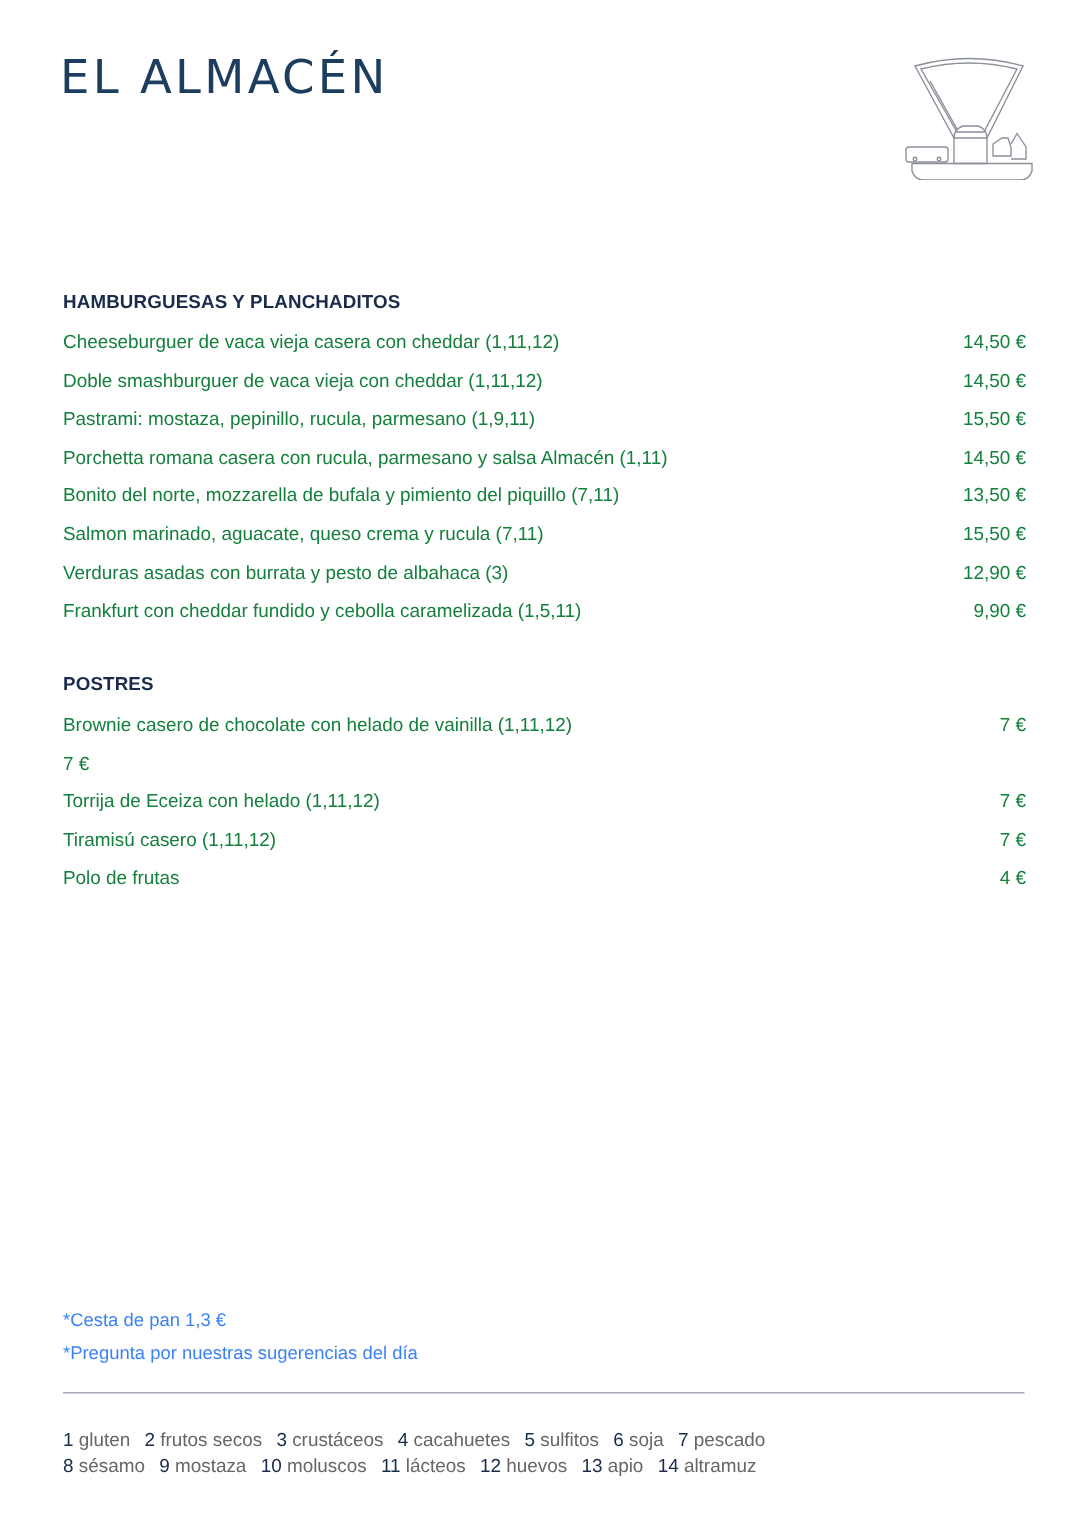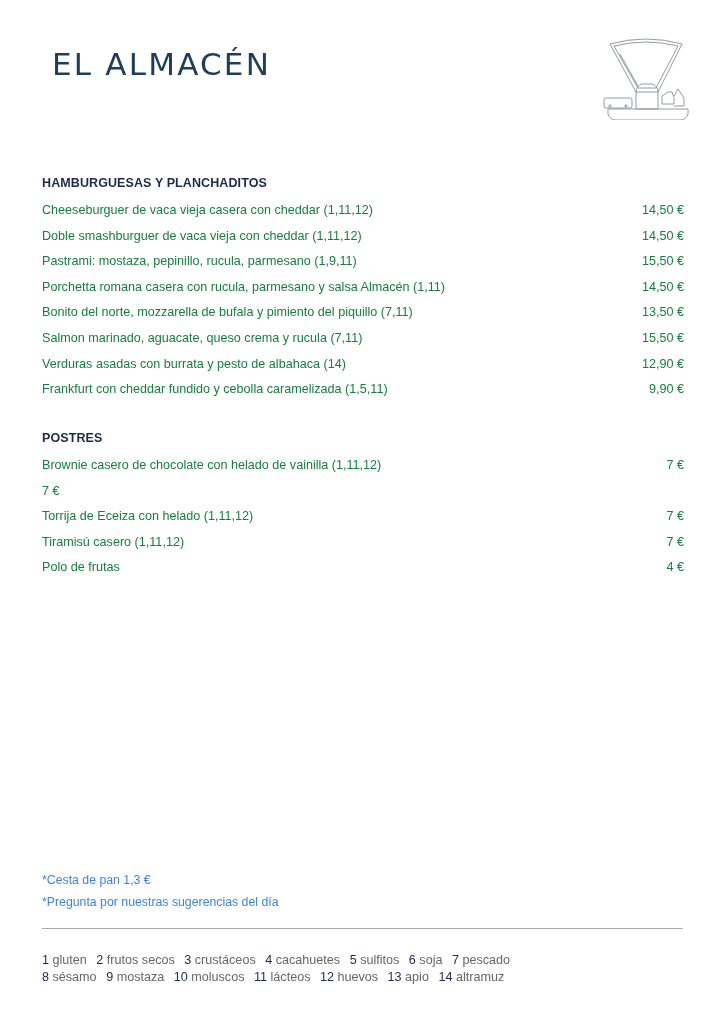--- a/index.html
+++ b/index.html
@@ -1,22 +1,22 @@
 <!DOCTYPE html>
 <html><head>
   <meta charset="utf-8">
   <style>
     html, body { margin: 0; padding: 0; background: #ffffff; }
     body { width: 724px; height: 1024px; position: relative; overflow: hidden;
            font-family: "Liberation Sans", sans-serif; }
-    .title { position: absolute; left: 40px; top: 34px; margin: 12px;
+    .title { position: absolute; left: 40px; top: 34px; margin: 0;
              font-family: "DejaVu Sans", sans-serif; font-weight: 400;
              font-size: 31px; letter-spacing: 2.2px; color: #1c3d5e; }
     .logo { position: absolute; left: 600px; top: 34px; width: 92px; height: 86px; }
-    .section { position: absolute; left: 42px; width: 642px; }
+    .section { position: absolute; left: 42px; width: 642px; margin-top: 18px; }
     .section-heading { font-size: 12.5px; font-weight: bold; color: #1a2b4c;
                        margin: 0 0 6px 0; height: 18px; line-height: 18px; letter-spacing: 0.1px; }
     .item { display: flex; justify-content: space-between; height: 25.6px; line-height: 25.6px;
             font-size: 12.6px; color: #15803d; }
     .item-price { text-align: center; }
     .notes { position: absolute; left: 42px; top: 869px; font-size: 12.3px; color: #3b82f6; }
     .notes div { height: 22px; line-height: 22px; }
     .divider { position: absolute; left: 42px; top: 928px; width: 641px; height: 1px; background: #a6a8b3; }
     .allergens { position: absolute; left: 42px; top: 952px; font-size: 12.6px; color: #666666; line-height: 17px; }
     .allergens .num { color: #1a2b4c; }
@@ -60,21 +60,21 @@
     </div>
   <div class="item">
       <span>Bonito del norte, mozzarella de bufala y pimiento del piquillo (7,11)</span>
       <span class="item-price">13,50 €</span>
     </div>
   <div class="item">
       <span>Salmon marinado, aguacate, queso crema y rucula (7,11)</span>
       <span class="item-price">15,50 €</span>
     </div>
   <div class="item">
-      <span>Verduras asadas con burrata y pesto de albahaca (14)</span>
+      <span>Verduras asadas con burrata y pesto de albahaca (3)</span>
       <span class="item-price">12,90 €</span>
     </div>
   <div class="item">
       <span>Frankfurt con cheddar fundido y cebolla caramelizada (1,5,11)</span>
       <span class="item-price">9,90 €</span>
     </div>
 </div>
 
 <div class="section" style="top:429px;">
   <div class="section-heading">POSTRES</div>

